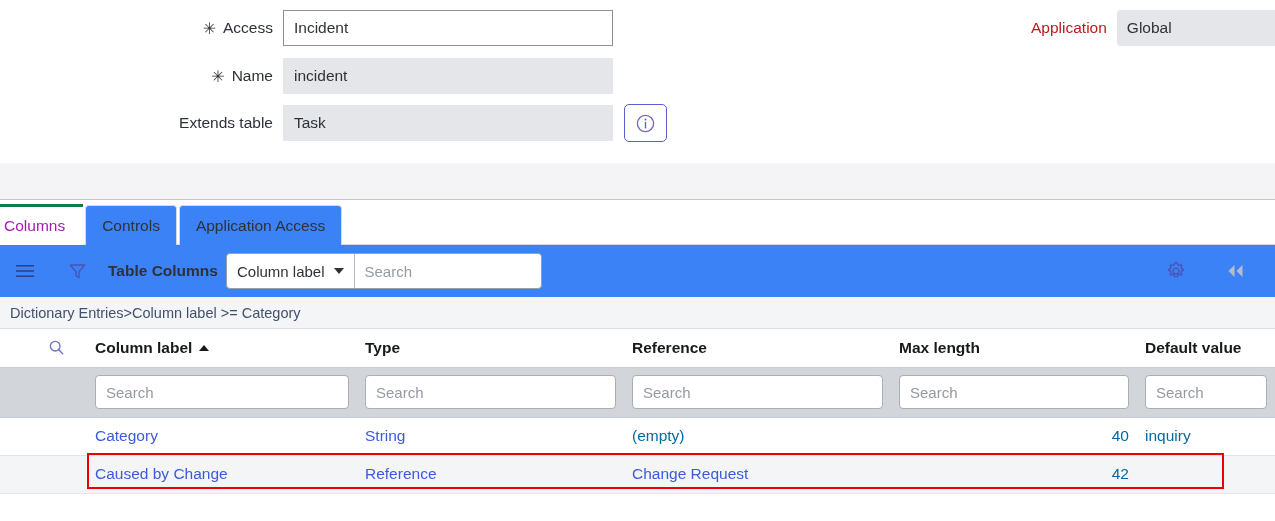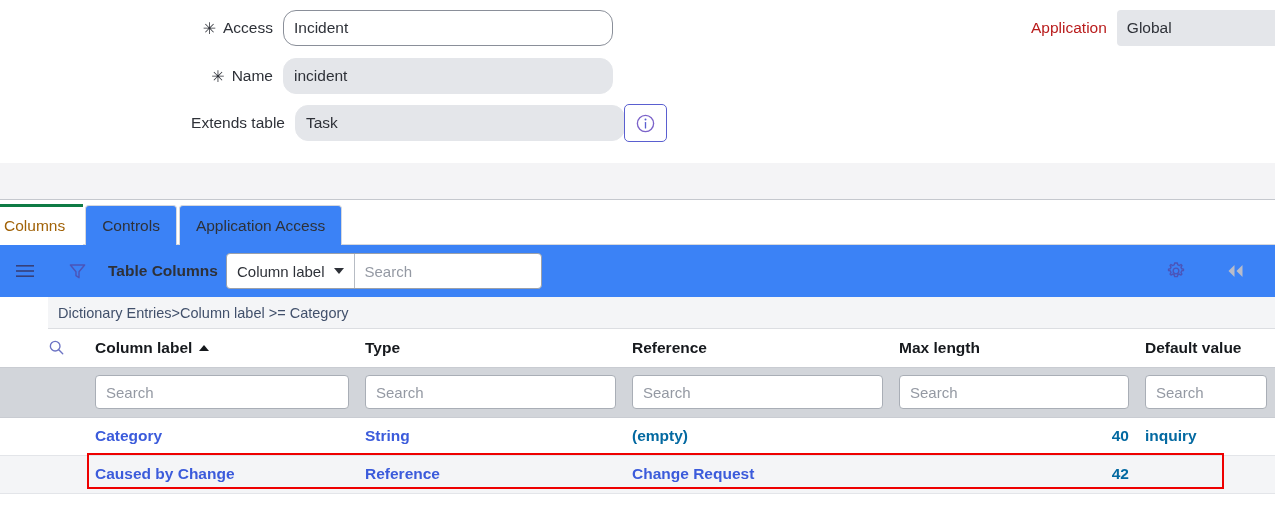--- a/index.html
+++ b/index.html
@@ -24,21 +24,21 @@
     background: #ffffff;
   }
   .form-row {
     position: absolute;
     display: flex;
     align-items: center;
     height: 36px;
   }
   .form-row-label  { top: 10px;  left: 0; }
   .form-row-name   { top: 58px;  left: 0; }
-  .form-row-extend { top: 105px; left: 12px; }
+  .form-row-extend { top: 105px; left: 0; }
 
   .field-label {
     width: 283px;
     text-align: right;
     padding-right: 10px;
     font-size: 15.5px;
     color: #2e3138;
     white-space: nowrap;
     display: flex;
     justify-content: flex-end;
@@ -48,21 +48,21 @@
   .req-star {
     color: #2e3138;
     font-size: 16px;
     line-height: 1;
     position: relative;
     top: 1px;
   }
   .field-box {
     width: 330px;
     height: 36px;
-    border-radius: 13px;
+    border-radius: 0;
     display: flex;
     align-items: center;
     padding: 0 10px;
     font-size: 15.5px;
     color: #2e3138;
   }
   .field-editable {
     background: #ffffff;
     border: 1px solid #8a8f99;
   }
@@ -141,21 +141,21 @@
     color: #2e3138;
     background: #3b82f6;
     border: 1px solid #d6d8dd;
     border-bottom: none;
     border-radius: 4px 4px 0 0;
     margin-right: 2px;
     z-index: 1;
   }
   .tab.active {
     background: #ffffff;
-    color: #a16207;
+    color: #a21caf;
     border: none;
     border-top: 3px solid #0f7b45;
     border-radius: 0;
     z-index: 2;
     padding: 0 18px 0 4px;
     height: 41px;
   }
 
   
   .list-toolbar {
@@ -220,21 +220,20 @@
   }
 
   
   .breadcrumb-bar {
     height: 32px;
     background: #f4f5f7;
     display: flex;
     align-items: center;
     padding-left: 10px;
     border-bottom: 1px solid #dcdee2;
-    margin-left: 48px;
   }
   .breadcrumb-text {
     font-size: 14.5px;
     color: #41506b;
     white-space: nowrap;
   }
 
   
   table.list {
     width: 1275px;
@@ -278,21 +277,21 @@
     background: #ffffff;
     border: 1px solid #a9aeb6;
     border-radius: 4px;
     display: flex;
     align-items: center;
     padding: 0 10px;
     font-size: 15px;
     color: #9499a3;
   }
 
-  tr.data-row { height: 38px; font-weight: bold; }
+  tr.data-row { height: 38px; }
   tr.data-row.odd  { background: #ffffff; }
   tr.data-row.even { background: #f4f5f7; }
   tr.data-row td { border-bottom: 1px solid #e3e5e9; font-size: 15.5px; }
   .cell { padding-left: 8px; white-space: nowrap; overflow: hidden; text-overflow: ellipsis; }
   .cell.num { text-align: right; padding-right: 8px; padding-left: 0; }
   .cell-link { color: #3b5bdb; }
   .cell-plain { color: #0369a1; }
 
   
   .red-box {

